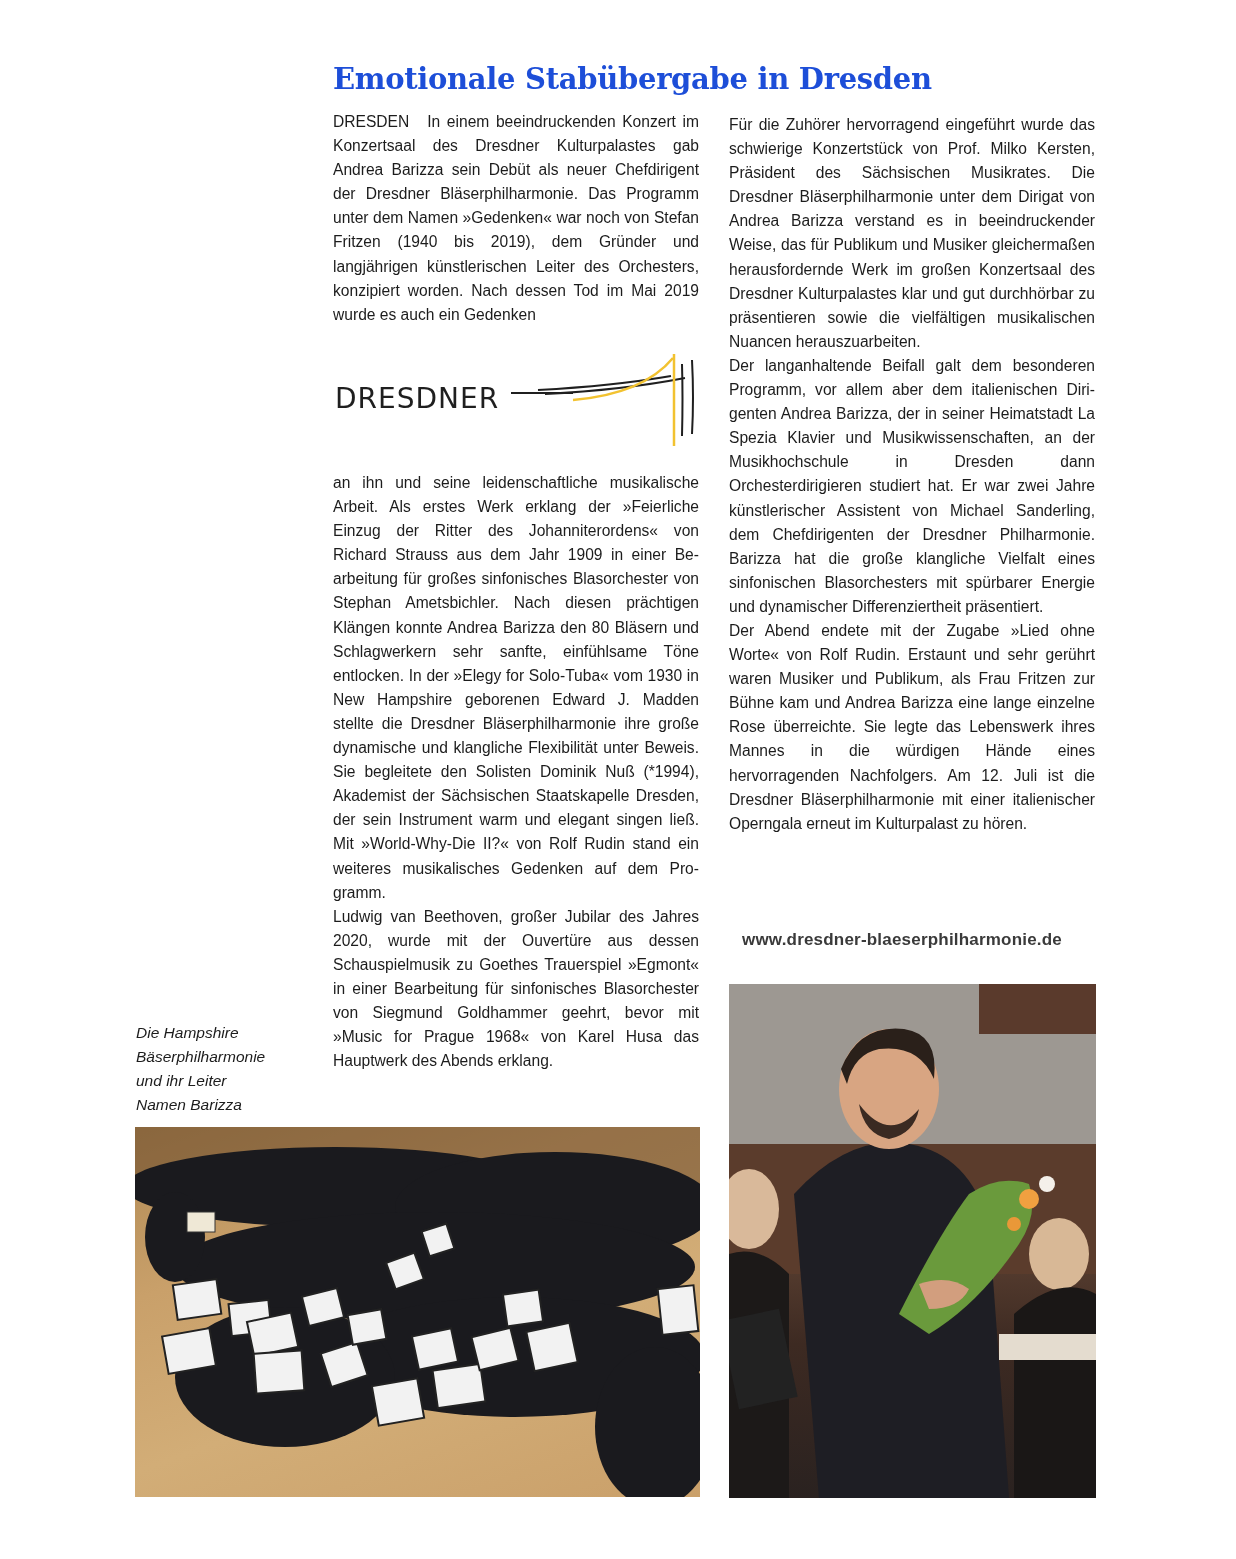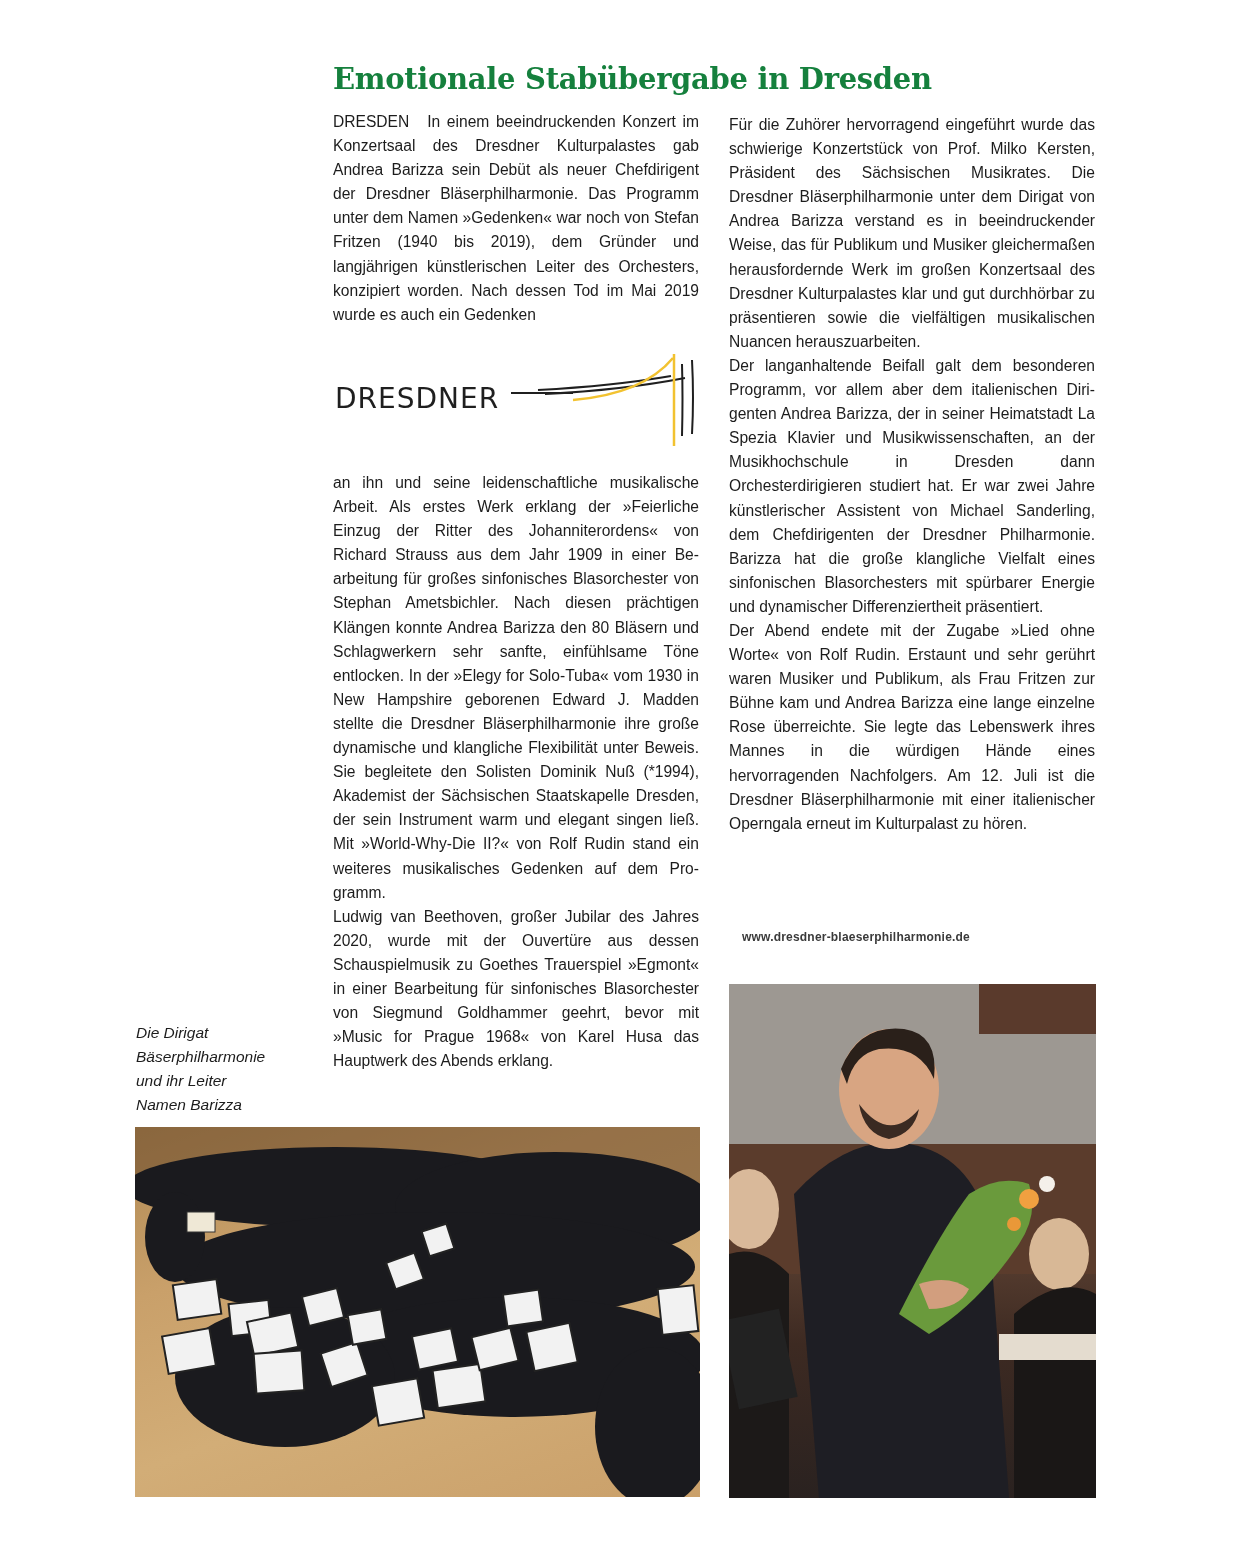--- a/index.html
+++ b/index.html
@@ -1,28 +1,28 @@
 <!DOCTYPE html>
 <html><head>
 <meta charset="utf-8">
 <style>
   html, body { margin: 0; padding: 0; background: #ffffff; }
   body { width: 1236px; height: 1559px; position: relative; overflow: hidden;
          font-family: "Liberation Sans", sans-serif; color: #1c1c1c; }
   .title { position: absolute; left: 333px; top: 62px; margin: 0;
            font-family: "DejaVu Serif", serif; font-weight: bold; font-size: 29px;
-           color: #15803d; letter-spacing: -0.3px; white-space: nowrap; }
+           color: #1d4ed8; letter-spacing: -0.3px; white-space: nowrap; }
   .col { position: absolute; width: 366px; font-size: 15.6px; line-height: 24.1px;
          text-align: justify; hyphens: manual; }
   .col p { margin: 0; }
   .col-left-a { left: 333px; top: 110px; }
   .col-left-b { left: 333px; top: 471px; }
   .col-right { left: 729px; top: 113px; }
   .dateline { margin-right: 18px; margin-top: 47px; }
-  .url { position: absolute; left: 742px; top: 930px; font-weight: bold; font-size: 12px;
+  .url { position: absolute; left: 742px; top: 930px; font-weight: bold; font-size: 17px;
          color: #3a3a3a; letter-spacing: 0.2px; white-space: nowrap; }
   .logo { position: absolute; left: 333px; top: 348px; width: 372px; height: 100px; }
   .logo-line1, .logo-line2 { position: absolute; left: 2px; font-size: 28px; color: #1f1f1f;
          letter-spacing: 1px; white-space: nowrap; font-family: "DejaVu Sans", sans-serif; }
   .logo-line1 { top: 34px; }
   .logo-line2 { top: 50px; }
   .logo svg { position: absolute; left: 0; top: 0; }
   .caption { position: absolute; left: 136px; top: 1021px; font-style: italic; font-size: 15.5px;
              line-height: 24px; color: #1c1c1c; }
   .caption div { white-space: nowrap; }
@@ -61,21 +61,21 @@
 
 <div class="col col-right">
   <p>Für die Zuhörer hervorragend eingeführt wurde das schwierige Konzertstück von Prof. Milko Kersten, Präsident des Sächsischen Musikrates. Die Dresdner Bläserphilharmonie unter dem Dirigat von Andrea Barizza verstand es in beein­druckender Weise, das für Publikum und Musi­ker gleichermaßen herausfordernde Werk im großen Konzertsaal des Dresdner Kulturpalastes klar und gut durchhörbar zu präsentieren sowie die vielfältigen musikalischen Nuancen heraus­zuarbeiten.</p>
   <p>Der langanhaltende Beifall galt dem besonderen Programm, vor allem aber dem italienischen Diri­genten Andrea Barizza, der in seiner Heimat­stadt La Spezia Klavier und Musikwissenschaf­ten, an der Musikhochschule in Dresden dann Orchesterdirigieren studiert hat. Er war zwei Jahre künstlerischer Assistent von Michael Sanderling, dem Chefdirigenten der Dresdner Philharmonie. Barizza hat die große klangliche Vielfalt eines sinfonischen Blasorchesters mit spürbarer Energie und dynamischer Differen­ziertheit präsentiert.</p>
   <p>Der Abend endete mit der Zugabe »Lied ohne Worte« von Rolf Rudin. Erstaunt und sehr ge­rührt waren Musiker und Publikum, als Frau Frit­zen zur Bühne kam und Andrea Barizza eine lange einzelne Rose überreichte. Sie legte das Lebenswerk ihres Mannes in die würdigen Hände eines hervorragenden Nachfolgers. Am 12. Juli ist die Dresdner Bläserphilharmonie mit einer italienischer Operngala erneut im Kultur­palast zu hören.</p>
 </div>
 
 <div class="url">www.dresdner-blaeserphilharmonie.de</div>
 
 <div class="caption">
-  <div>Die Dirigat</div>
+  <div>Die Hampshire</div>
   <div>Bäserphilharmonie</div>
   <div>und ihr Leiter</div>
   <div>Namen Barizza</div>
 </div>
 
 <div class="photo photo-orchestra">
   <svg width="565" height="370" viewBox="0 0 565 370">
     <rect x="0" y="0" width="565" height="60" fill="#6b4a2c" opacity="0.55"></rect>
     <g fill="#1a1a1e">
       <ellipse cx="200" cy="60" rx="210" ry="40"></ellipse>

